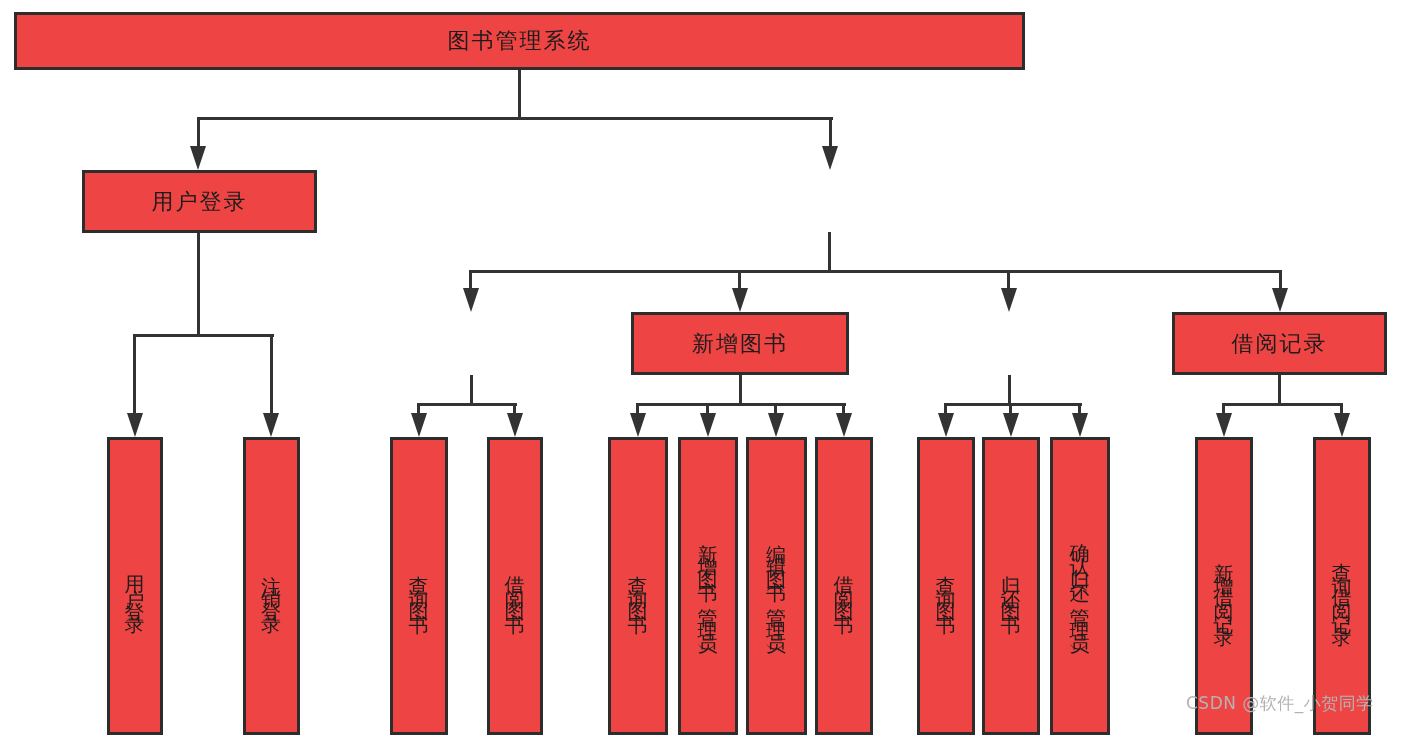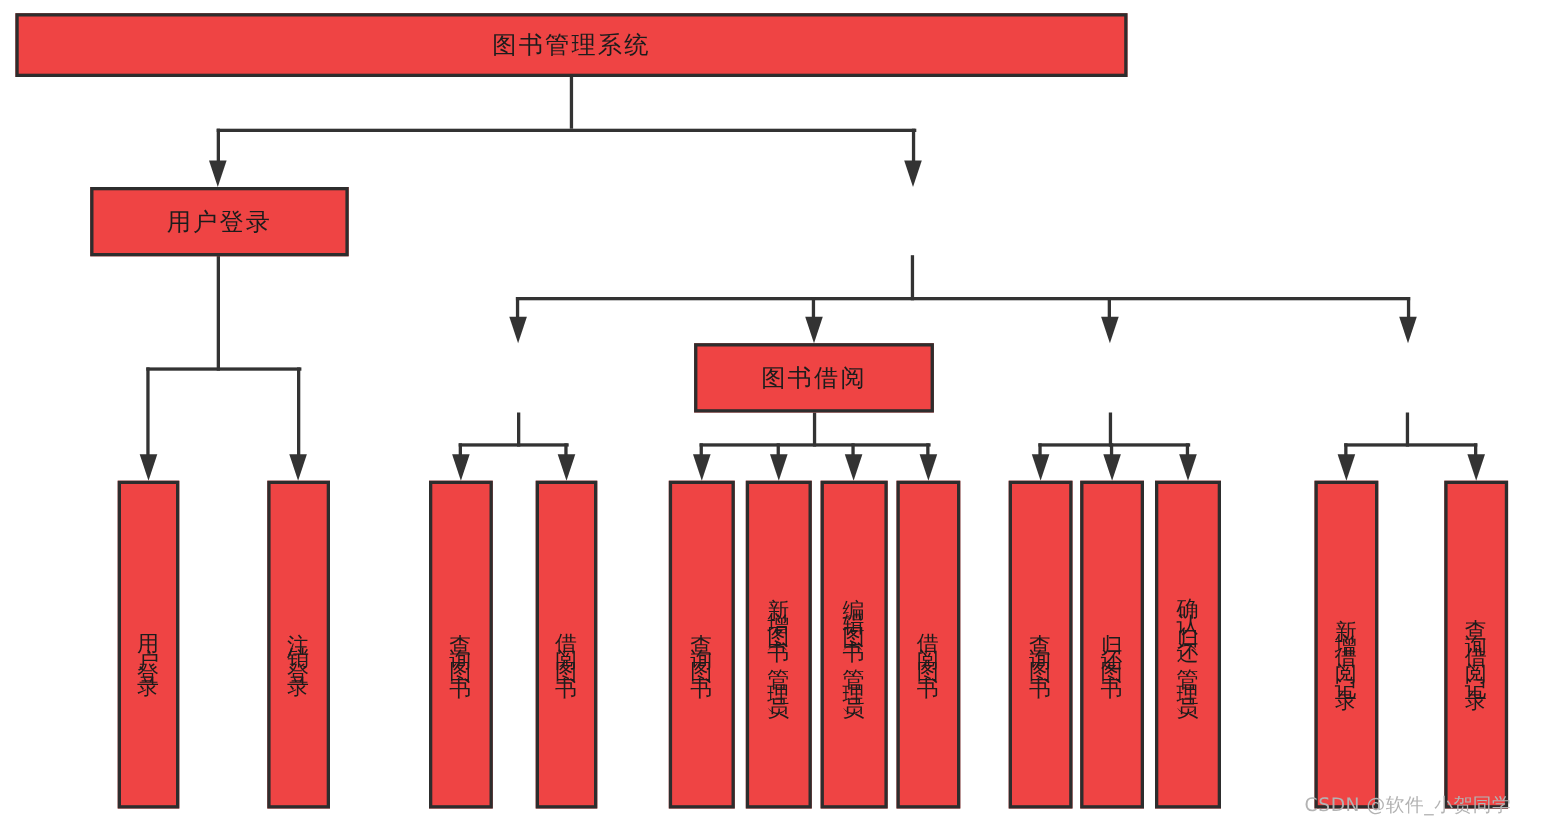--- a/index.html
+++ b/index.html
@@ -18,21 +18,21 @@
     font-size:20px;letter-spacing:13px;line-height:1;
   }
   .vline{position:absolute;width:3px;background:#333;z-index:1;}
   .hline{position:absolute;height:3px;background:#333;z-index:1;}
   .ah{
     position:absolute;width:0;height:0;z-index:1;
     border-left:8px solid transparent;border-right:8px solid transparent;
     border-top:24px solid #333;
   }
   .watermark{
-    position:absolute;left:1186px;top:720px;z-index:5;
+    position:absolute;left:1186px;top:692px;z-index:5;
     font-size:17px;color:#b3b3b3;letter-spacing:0.5px;white-space:nowrap;
   }
 </style>
 </head>
 <body>
 
 <div class="canvas">
 
   <div class="node" style="left:14px;top:12px;width:1011px;height:58px;">
     <span>图书管理系统</span>
@@ -61,21 +61,24 @@
   <div class="vline" style="left:469px;top:270px;height:22px;"></div>
   <div class="vline" style="left:738px;top:270px;height:22px;"></div>
   <div class="vline" style="left:1007px;top:270px;height:22px;"></div>
   <div class="vline" style="left:1279px;top:270px;height:22px;"></div>
   <div class="ah" style="left:463px;top:288px;"></div>
   <div class="ah" style="left:732px;top:288px;"></div>
   <div class="ah" style="left:1001px;top:288px;"></div>
   <div class="ah" style="left:1272px;top:288px;"></div>
 
   <div class="node" style="left:631px;top:312px;width:218px;height:63px;">
-    <span>图书借阅</span>
+    <span>新增图书</span>
+  </div>
+  <div class="node" style="left:1172px;top:312px;width:215px;height:63px;">
+    <span>借阅记录</span>
   </div>
 
   <div class="vline" style="left:470px;top:375px;height:31px;"></div>
   <div class="hline" style="left:417px;top:403px;width:100px;"></div>
   <div class="vline" style="left:417px;top:403px;height:14px;"></div>
   <div class="vline" style="left:513px;top:403px;height:14px;"></div>
   <div class="ah" style="left:411px;top:413px;"></div>
   <div class="ah" style="left:507px;top:413px;"></div>
 
   <div class="vline" style="left:739px;top:375px;height:31px;"></div>

